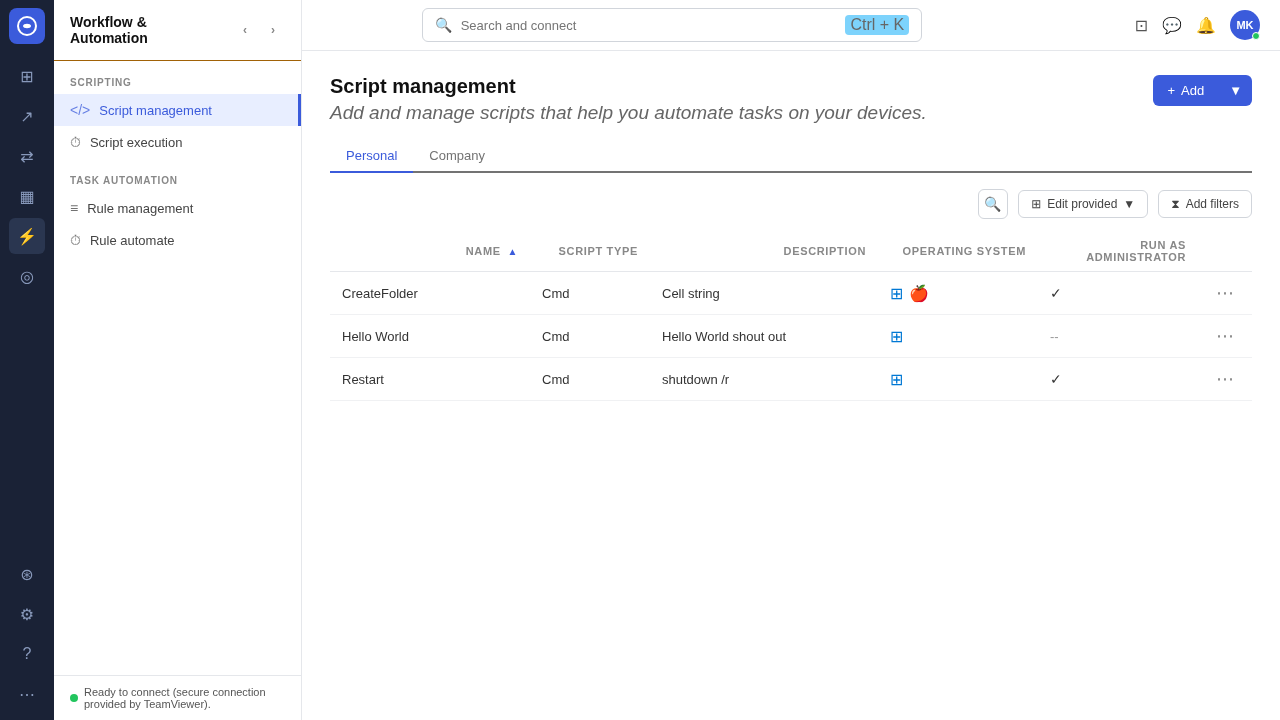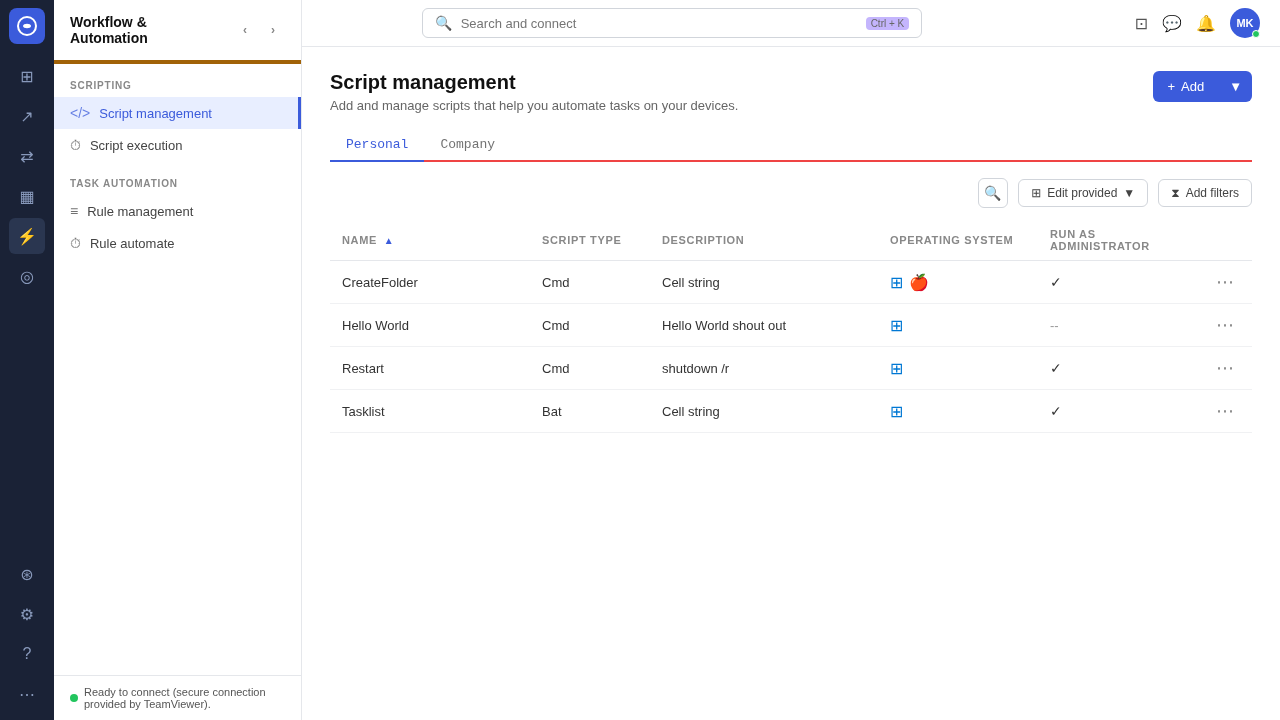--- a/index.html
+++ b/index.html
@@ -42,21 +42,21 @@
       border-right: 1px solid #e5e7eb;
       display: flex;
       flex-direction: column;
       flex-shrink: 0;
     }
     .sidebar-header {
       display: flex;
       align-items: center;
       gap: 22px;
       padding: 14px 16px;
-      border-bottom: 4px solid #a16207;
+      border-bottom: 1px solid #a16207;
       font-weight: 600;
       font-size: 14px;
       color: #111;
     }
     .nav-arrows {
       display: flex; gap: 4px; margin-left: auto;
     }
     .nav-arrow {
       width: 24px; height: 24px;
       border-radius: 4px;
@@ -128,22 +128,22 @@
       border: 1px solid #d1d5db;
       border-radius: 6px;
       padding: 6px 12px;
       gap: 8px;
       color: #888;
     }
     .search-box input {
       border: none; outline: none; background: transparent; font-size: 13px; color: #333; flex: 1;
     }
     .search-shortcut {
-      font-size: 10px;
-      background: #c4b5fd;
+      font-size: 16px;
+      background: #7dd3fc;
       border-radius: 4px;
       padding: 1px 5px;
       color: #666;
       white-space: nowrap;
     }
     .topbar-icons {
       display: flex;
       align-items: center;
       gap: 14px;
       margin-left: auto;
@@ -183,22 +183,23 @@
       justify-content: space-between;
       margin-bottom: 16px;
     }
     .page-title {
       font-size: 20px;
       font-weight: 700;
       color: #111;
       margin-bottom: 4px;
     }
     .page-subtitle {
-      font-size: 13px;
+      font-size: 19px;
       color: #666;
+      font-style: italic;
     }
     .add-btn {
       display: flex;
       align-items: center;
       background: #3b5bdb;
       color: white;
       border: none;
       border-radius: 6px;
       font-size: 13px;
       font-weight: 500;
@@ -219,23 +220,22 @@
     }
     .add-btn-arrow {
       padding: 8px 10px;
       display: flex; align-items: center;
     }
 
     
     .tabs {
       display: flex;
       gap: 0;
-      border-bottom: 2px solid #ef4444;
+      border-bottom: 2px solid #737373;
       margin-bottom: 16px;
-      font-family: Liberation Mono, monospace;
     }
     .tab {
       padding: 8px 16px;
       font-size: 13px;
       cursor: pointer;
       color: #737373;
       border-bottom: 2px solid transparent;
       margin-bottom: -2px;
     }
     .tab.active {
@@ -275,21 +275,21 @@
 
     
     .data-table {
       width: 100%;
       border-collapse: collapse;
     }
     .data-table thead tr {
       border-bottom: 1px solid #e5e7eb;
     }
     .data-table th {
-      text-align: left;
+      text-align: right;
       font-size: 11px;
       font-weight: 600;
       letter-spacing: 0.06em;
       color: #888;
       padding: 8px 12px;
       text-transform: uppercase;
     }
     .data-table td {
       padding: 8px 12px;
       font-size: 13px;
@@ -490,30 +490,16 @@
     <td class="col-os">
               <div class="os-icons">
                 <span class="os-icon win-icon">⊞</span>
               </div>
             </td>
     <td class="col-admin"><span class="check-icon">✓</span></td>
     <td class="col-actions">
       <button class="row-menu-btn">⋯</button>
     </td>
   </tr>
-          <tr>
-    <td class="col-name">Tasklist</td>
-    <td class="col-script-type">Bat</td>
-    <td class="col-description">Cell string</td>
-    <td class="col-os">
-              <div class="os-icons">
-                <span class="os-icon win-icon">⊞</span>
-              </div>
-            </td>
-    <td class="col-admin"><span class="check-icon">✓</span></td>
-    <td class="col-actions">
-      <button class="row-menu-btn">⋯</button>
-    </td>
-  </tr>
         </tbody>
     </table>
   </div>
 </div>
 
 </body></html>

